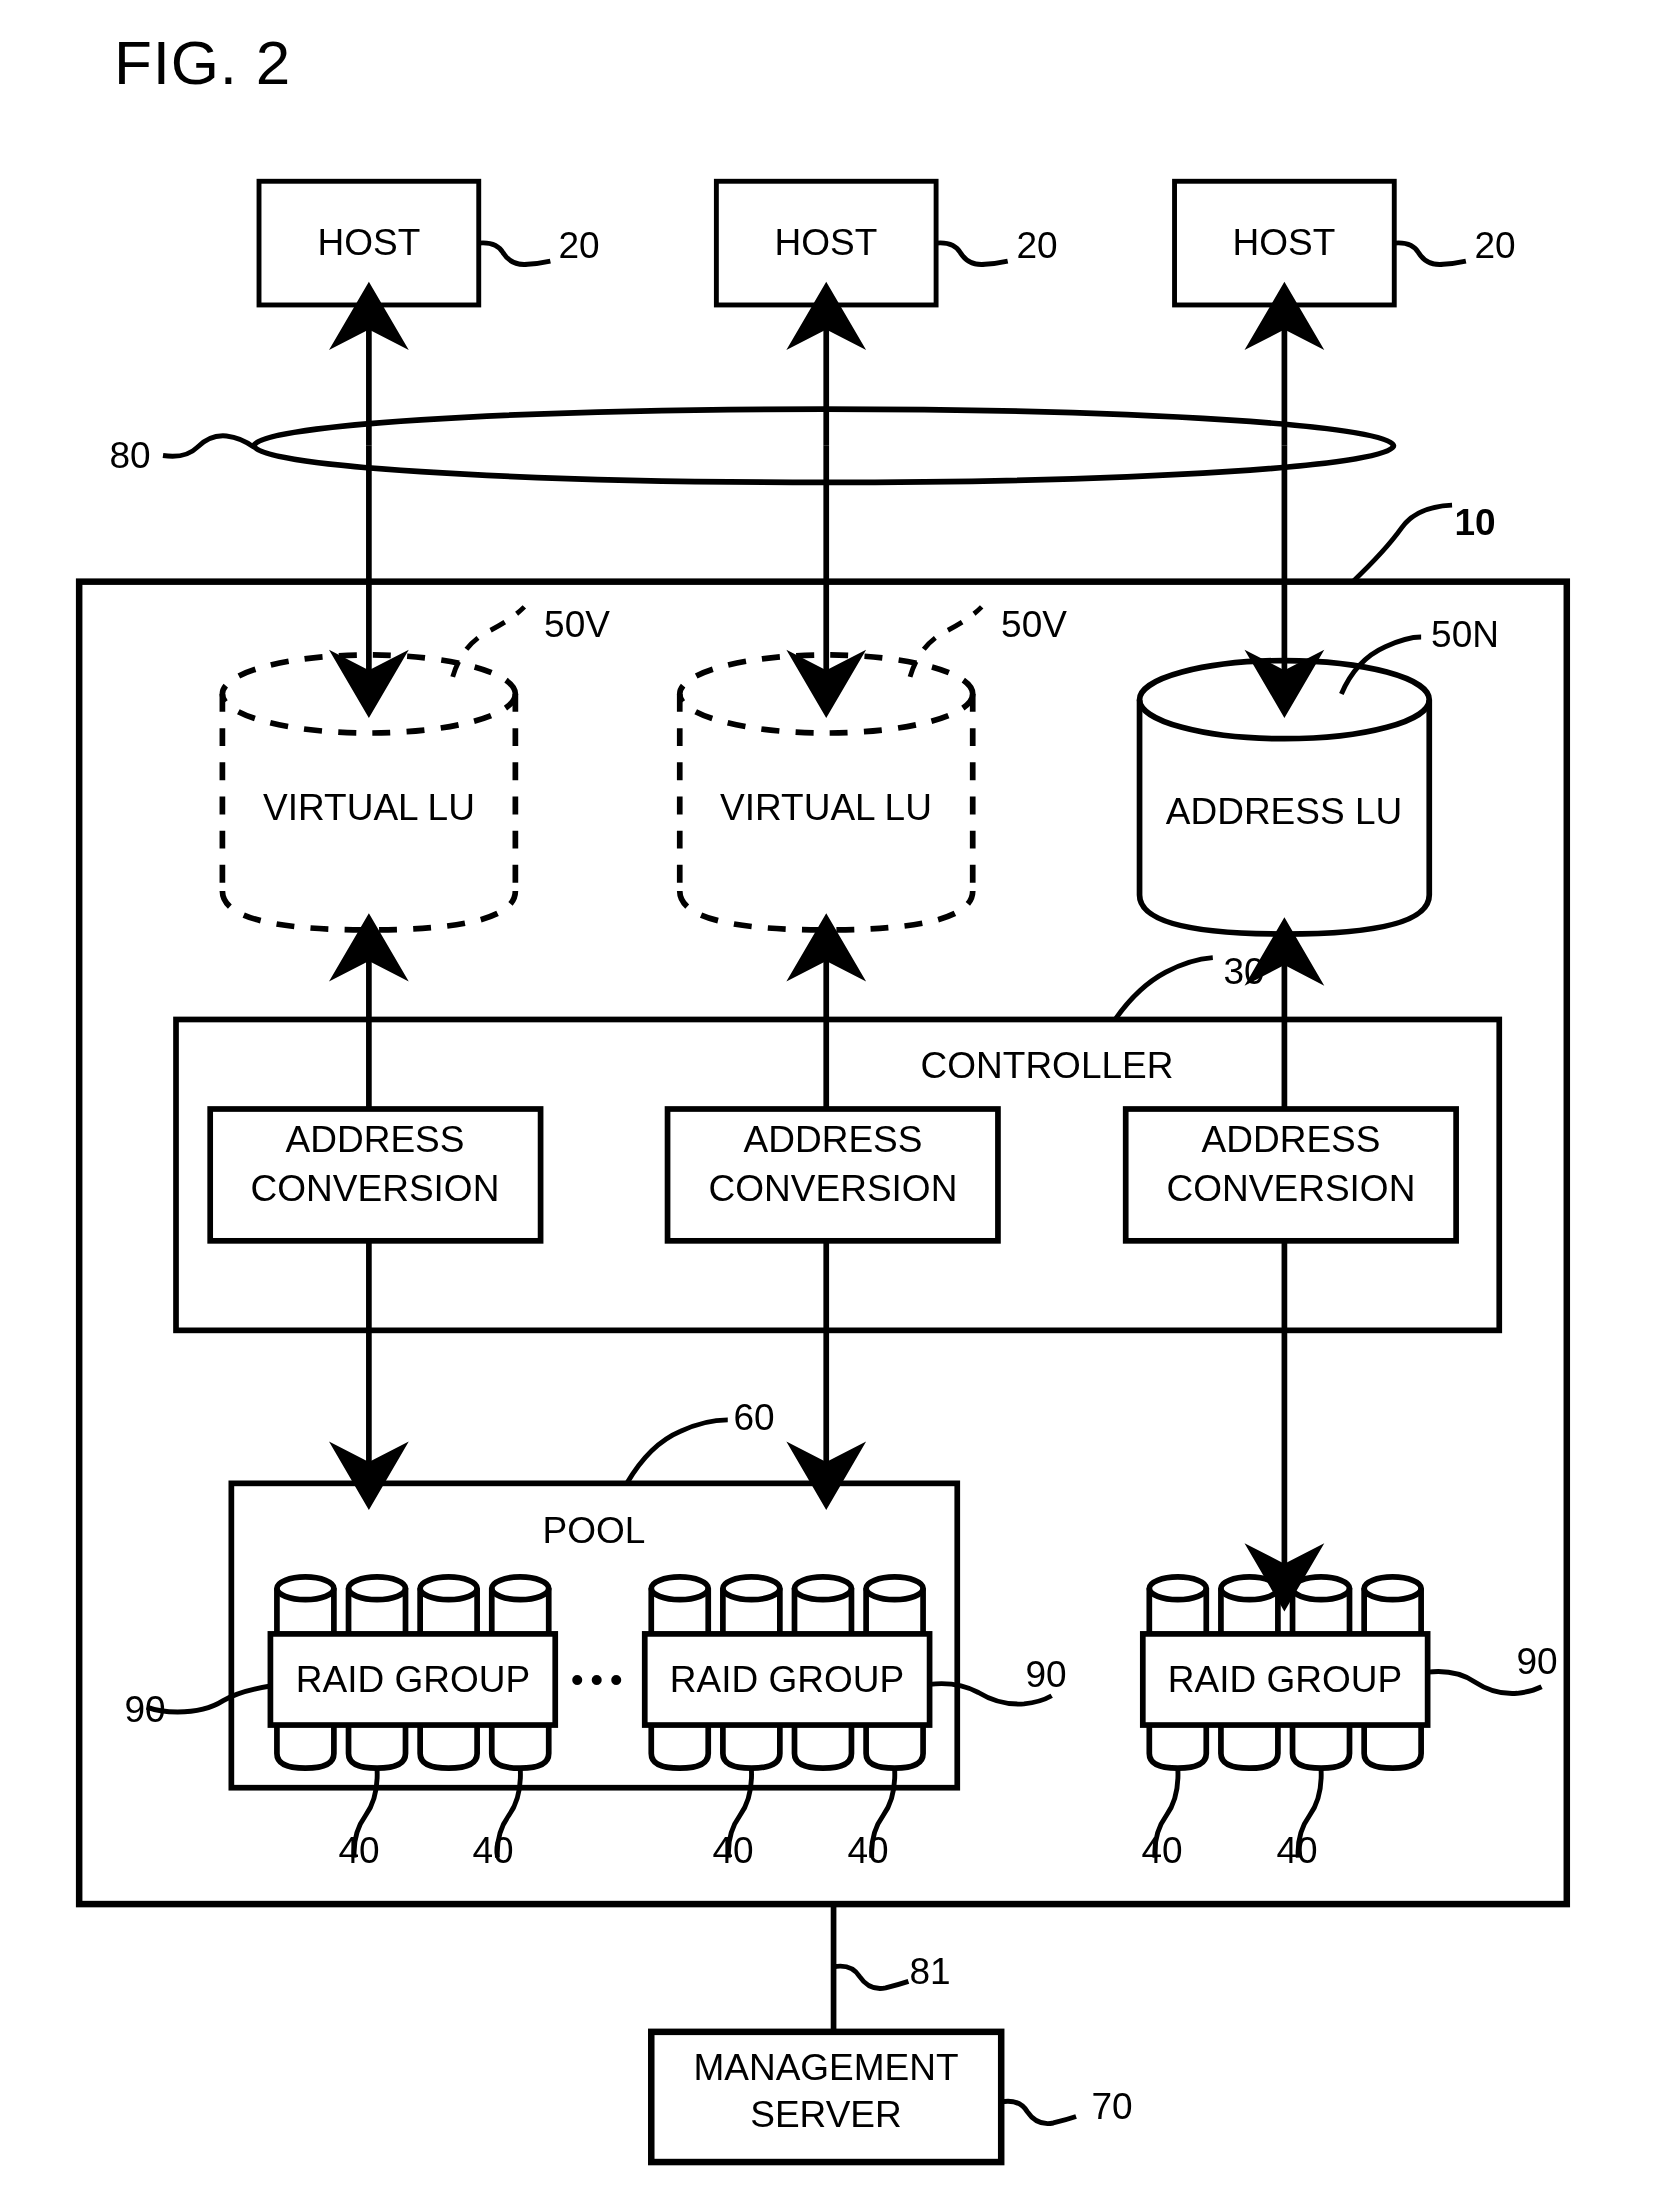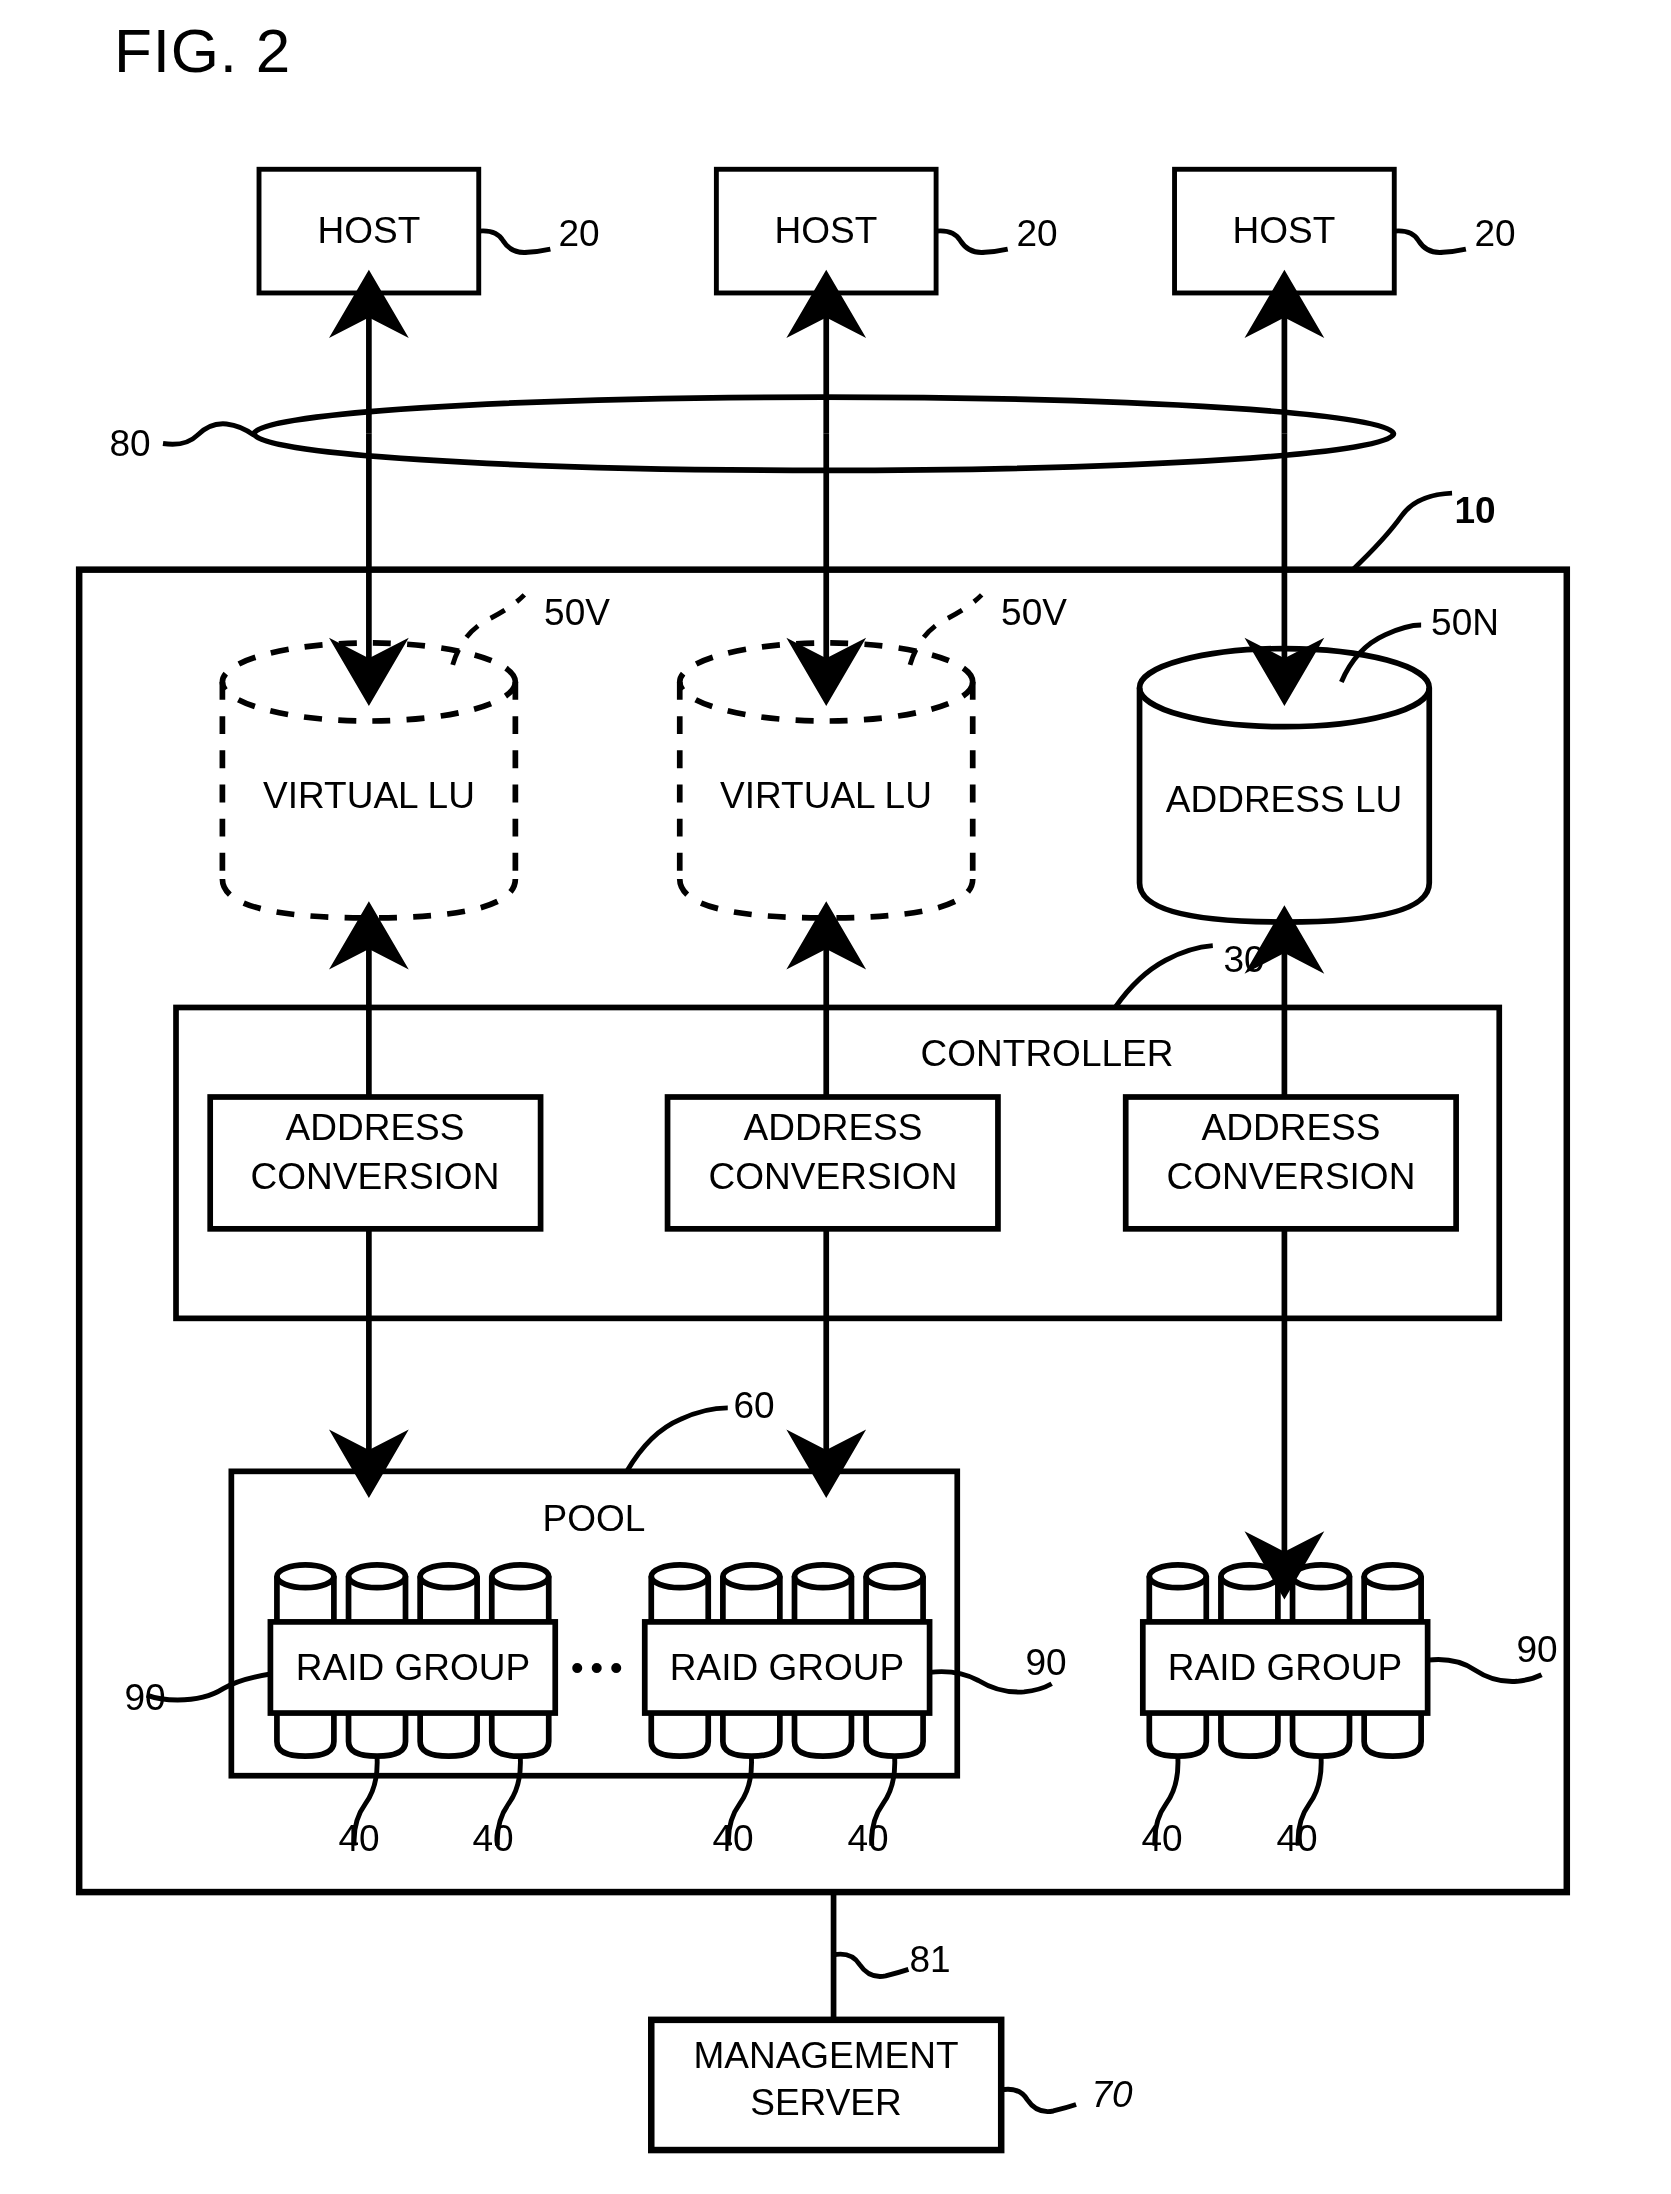--- a/index.html
+++ b/index.html
@@ -1,21 +1,21 @@
 <!DOCTYPE html>
 <html style="font-size:13px"><head>
 <meta charset="utf-8">
 <style>
   html,body{margin:0;padding:0;background:#ffffff;}
   body{
     width:1672px;height:2194px;position:relative;overflow:hidden;
     font-family:"Liberation Sans", sans-serif;
     color:#000000;
   }
-  #root{position:absolute;left:0;top:0;width:1672px;height:2144px;}
+  #root{position:absolute;left:0;top:12px;width:1672px;height:2144px;}
   svg.layer{position:absolute;left:0;top:0;width:1672px;height:2194px;}
   .txt{position:absolute;white-space:nowrap;color:#000;font-family:"Liberation Sans",sans-serif;}
   .fig-title{font-size:62px;letter-spacing:0.8px;}
   .lbl-box{font-size:37px;}
   .ref{font-size:37px;}
   .ctr{font-size:37px;margin-top:8px;}
   .center-x{transform:translateX(-50%);}
   .center-xy{transform:translate(-50%,-50%);}
 </style>
 </head>
@@ -212,16 +212,16 @@
   <div class="txt ref center-xy" style="left:493px;top:1839px;">40</div>
   <div class="txt ref center-xy" style="left:733px;top:1839px;">40</div>
   <div class="txt ref center-xy" style="left:868px;top:1839px;">40</div>
   <div class="txt ref center-xy" style="left:1162px;top:1839px;">40</div>
   <div class="txt ref center-xy" style="left:1297px;top:1839px;">40</div>
 
   <div class="txt ref center-xy" style="left:930px;top:1960px;">81</div>
 
   <div class="txt lbl-box center-x" style="left:826px;top:2035px;">MANAGEMENT</div>
   <div class="txt lbl-box center-x" style="left:826px;top:2082px;text-align:center;">SERVER</div>
-  <div class="txt ref center-xy" style="left:1112px;top:2095px;font-style:italic;">70</div>
+  <div class="txt ref center-xy" style="left:1112px;top:2095px;">70</div>
 
 </div>
 
 
 </body></html>

